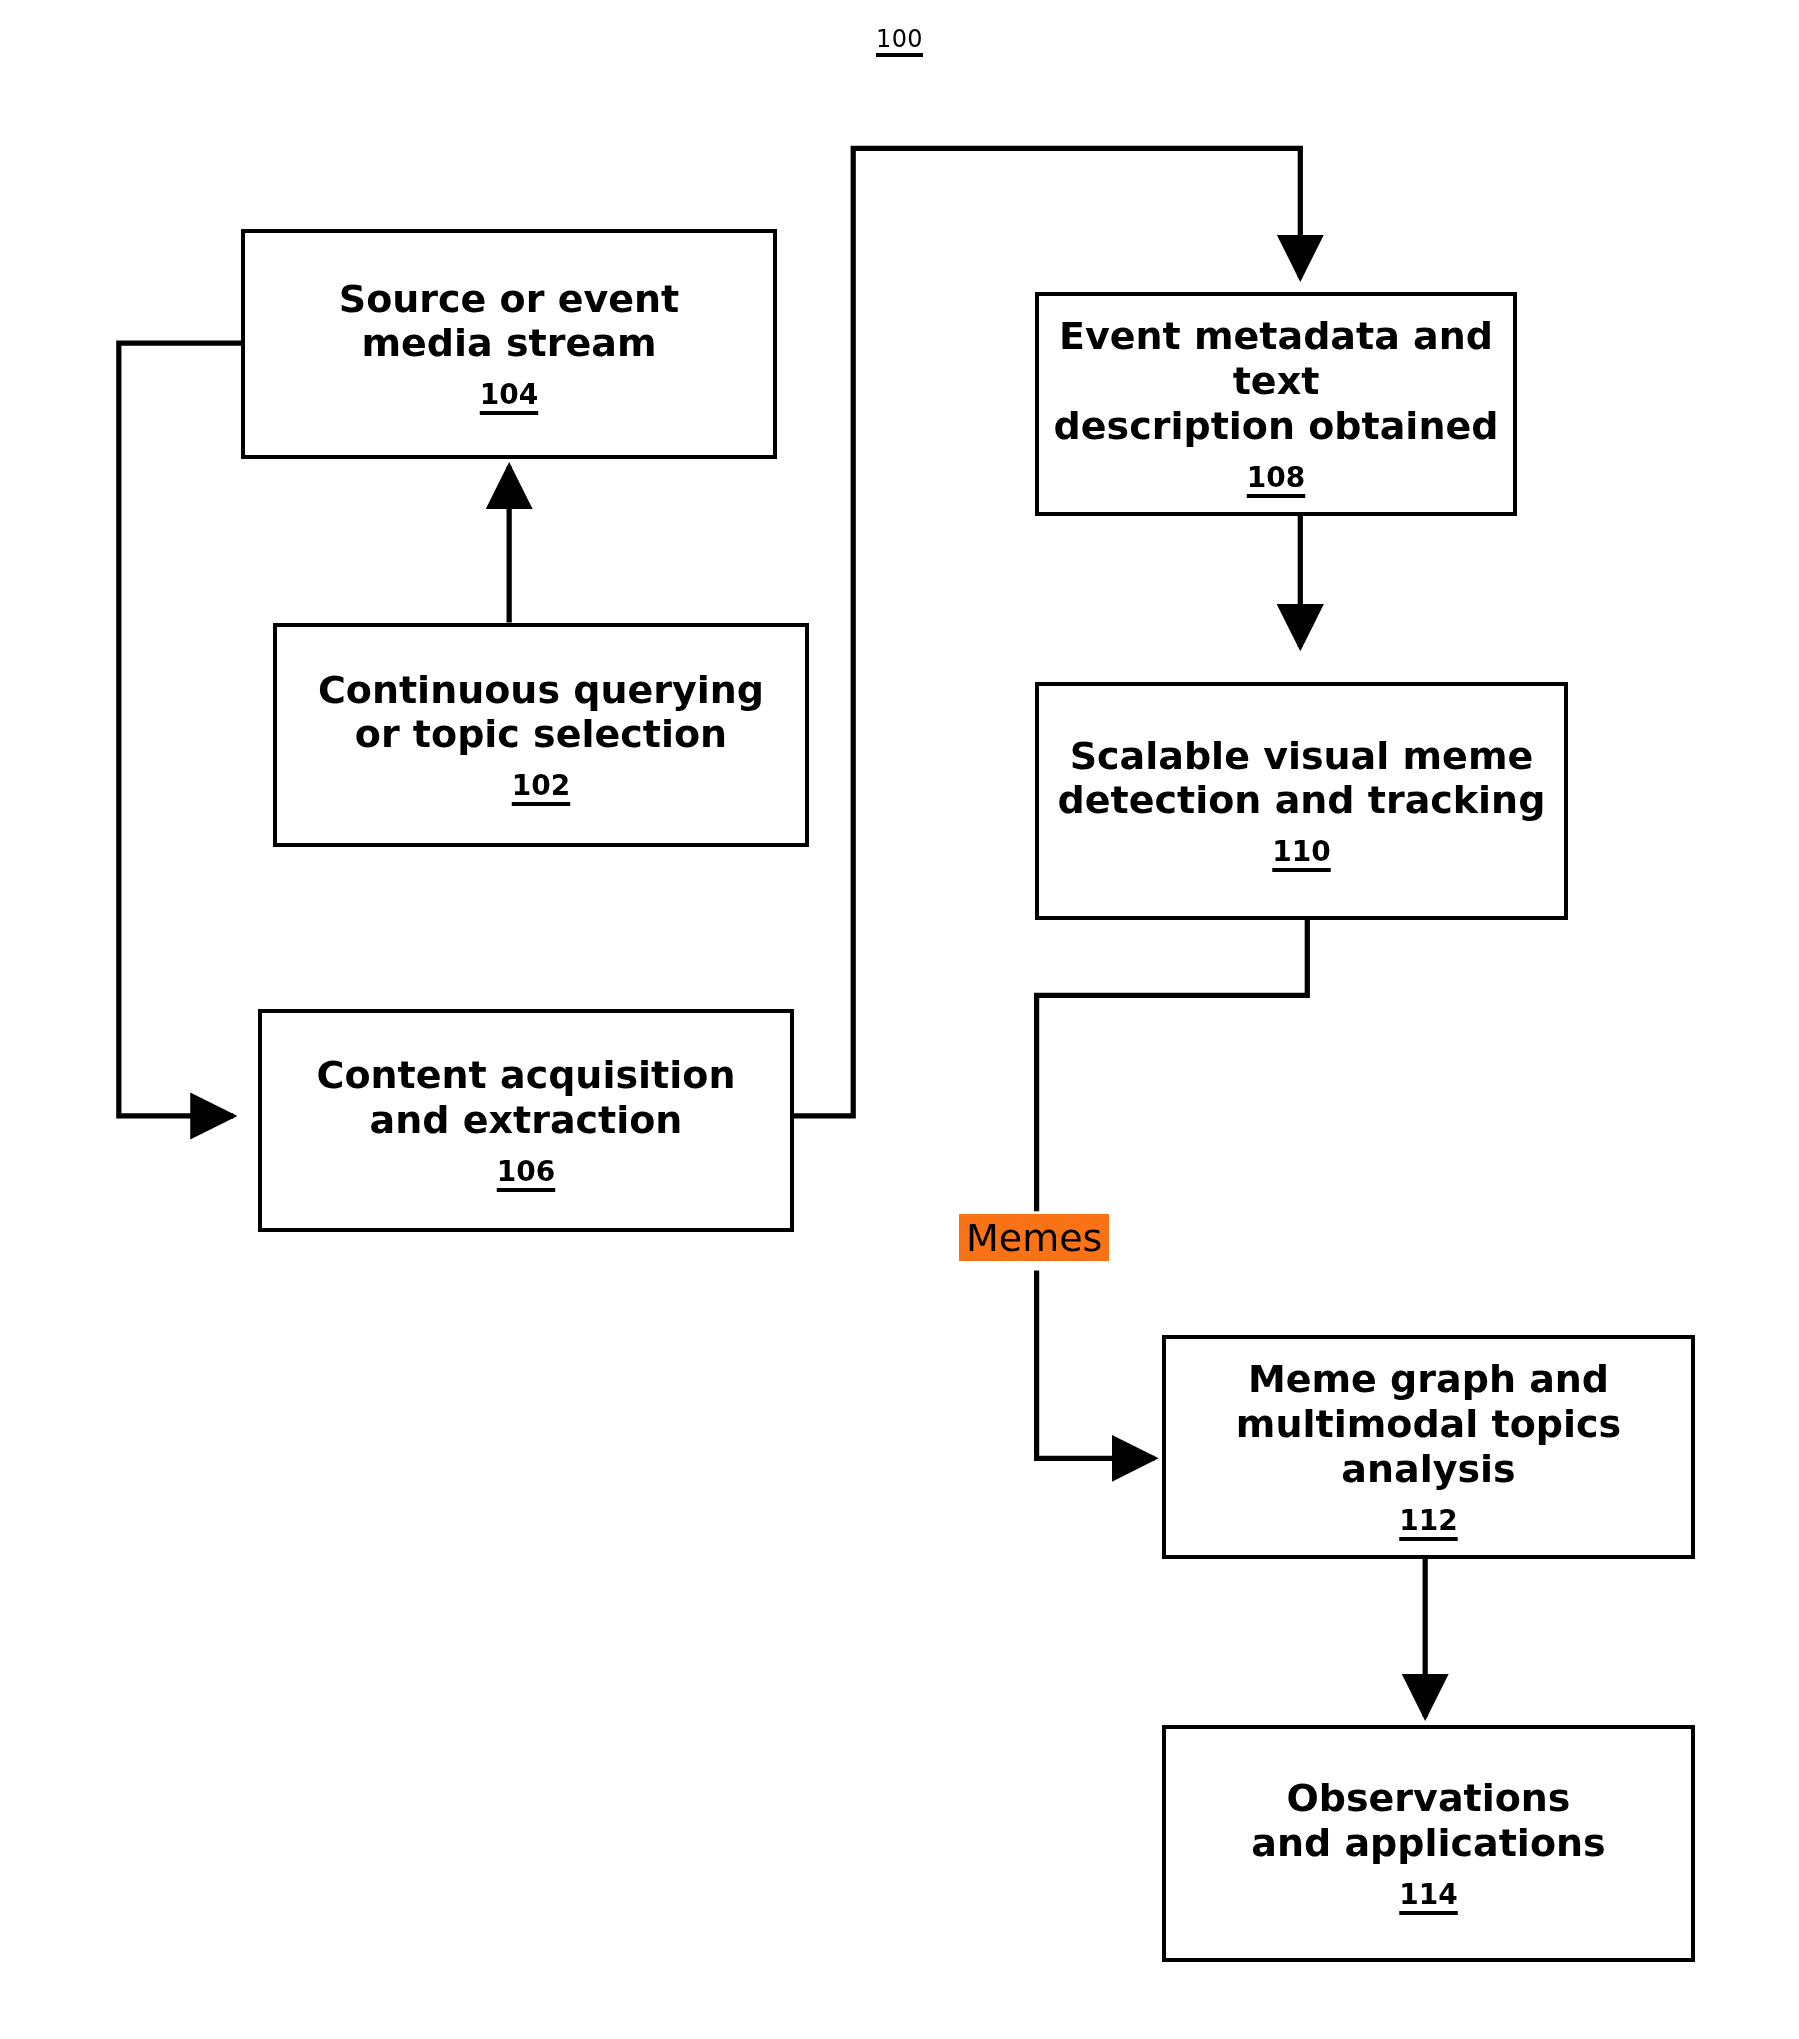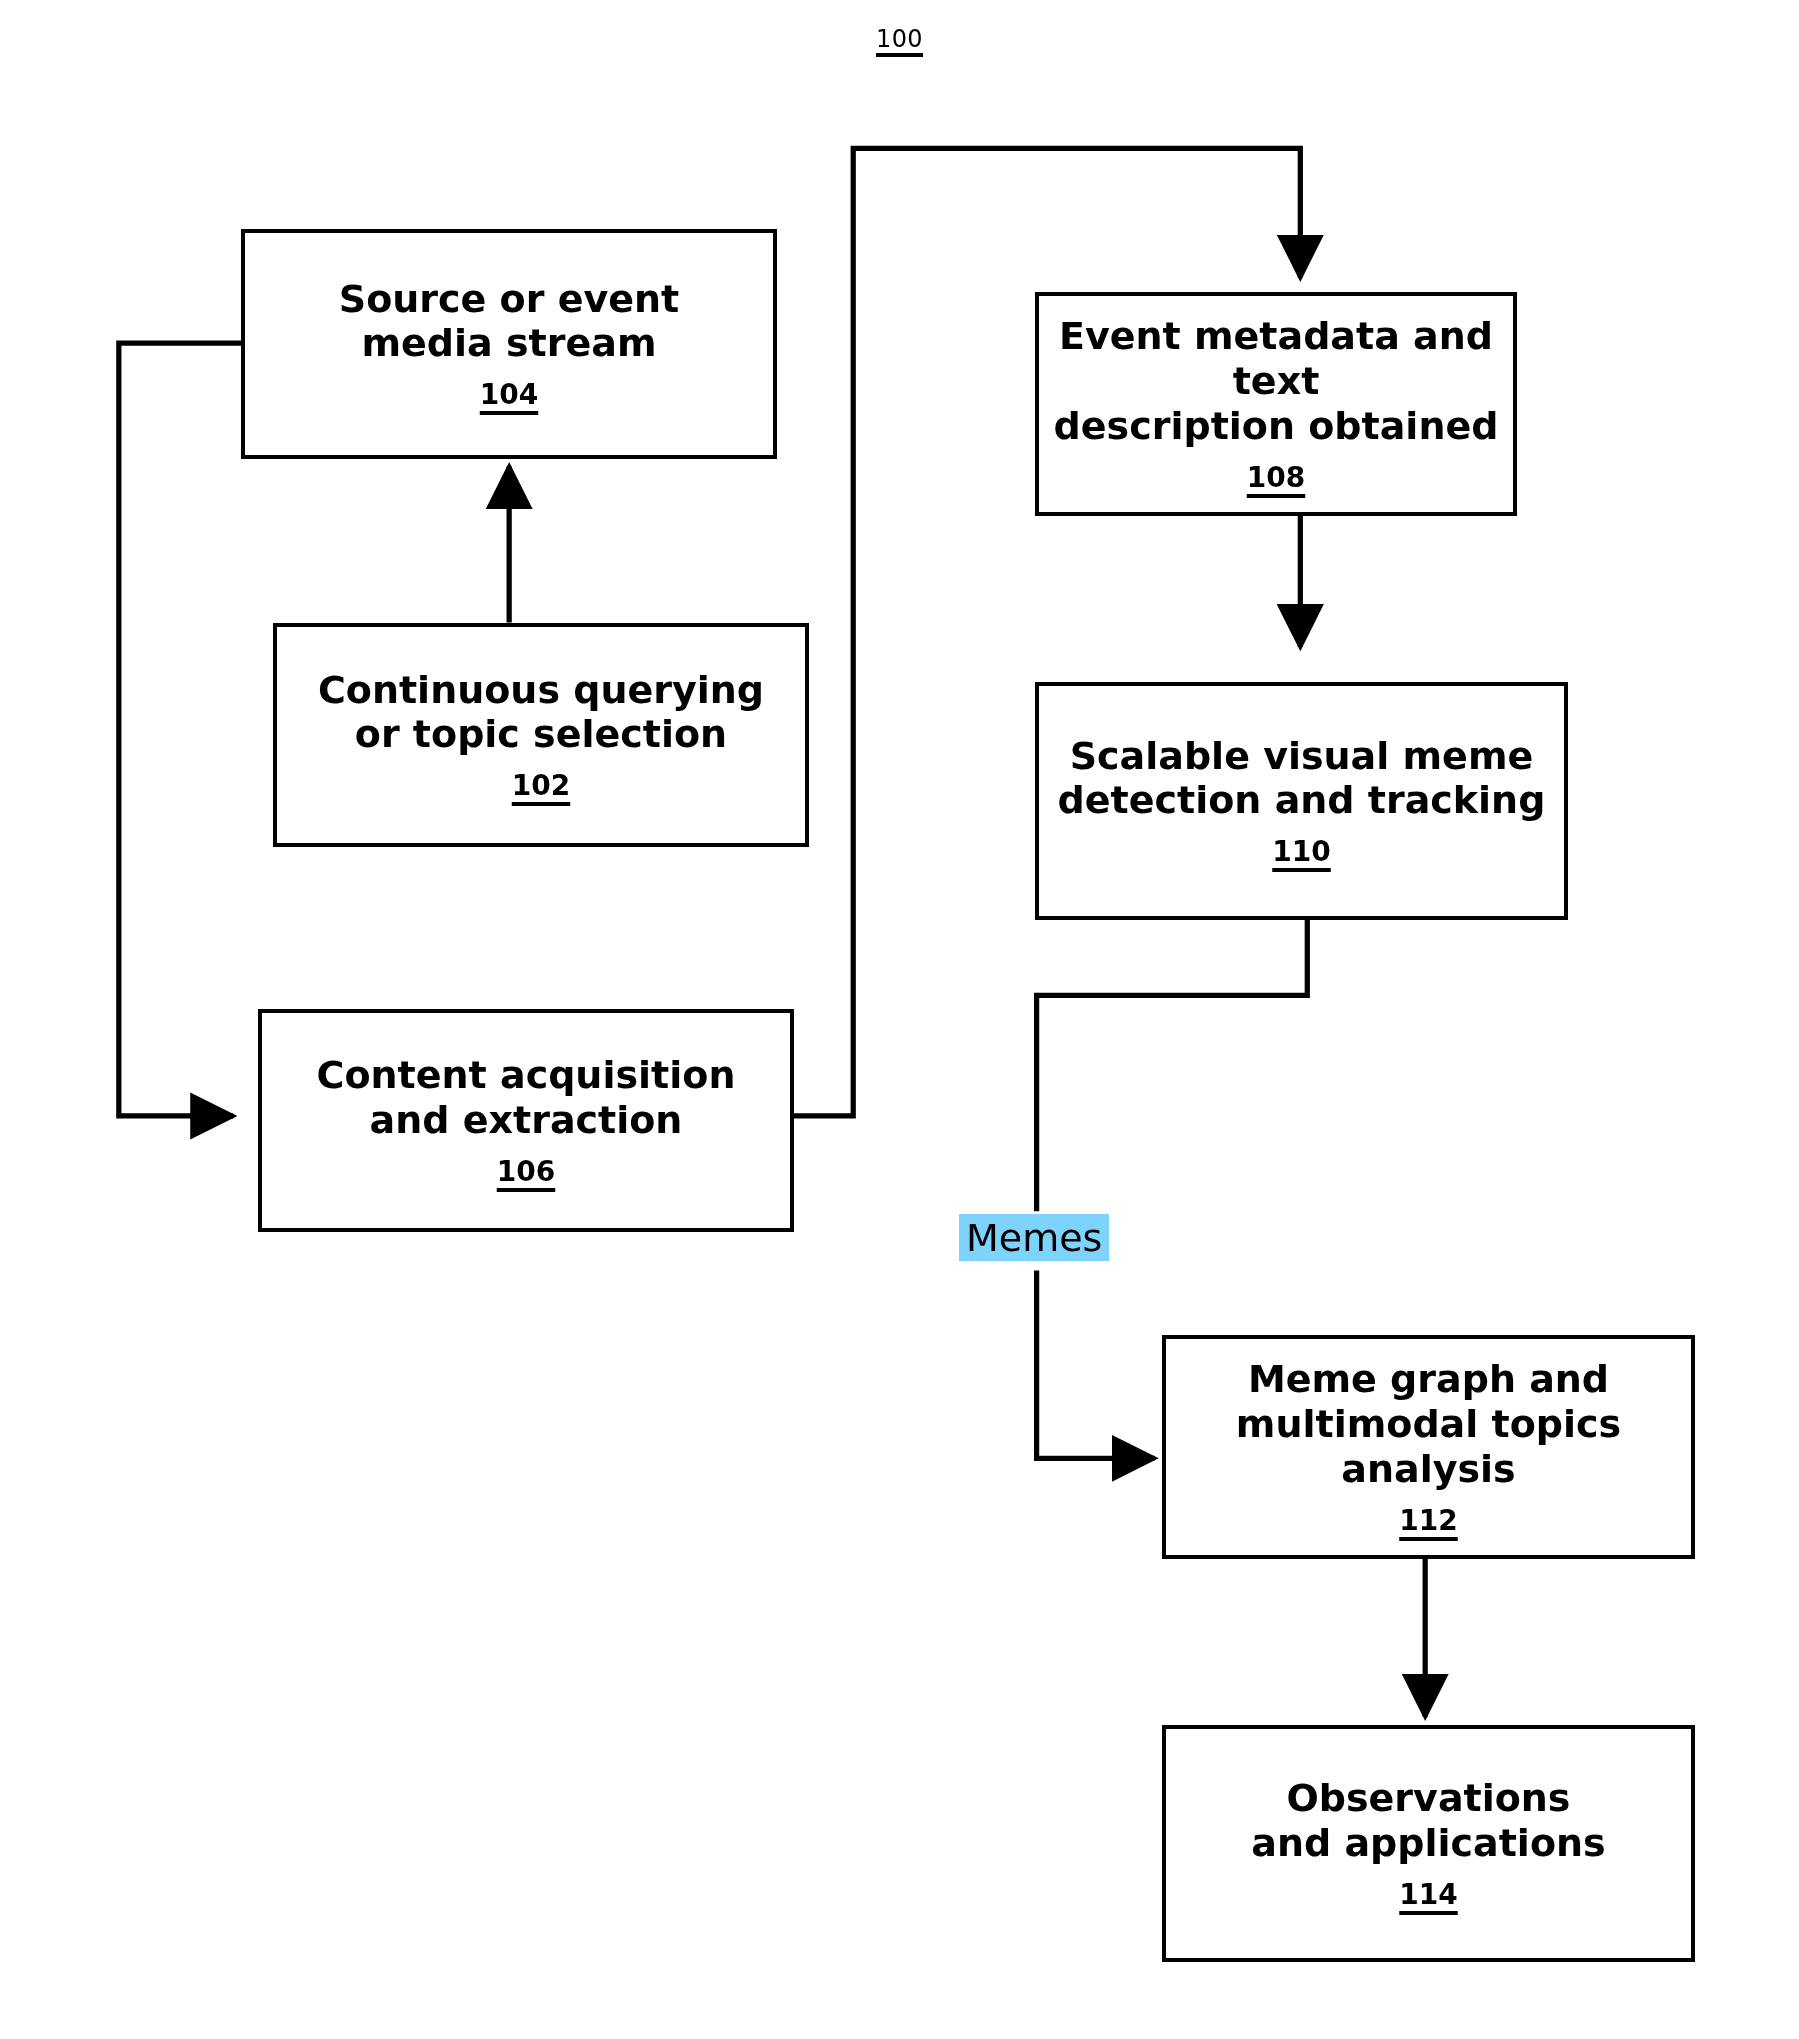--- a/index.html
+++ b/index.html
@@ -62,21 +62,21 @@
     font-size: 28px;
     margin-top: 12.2px;
     text-decoration: underline;
     text-underline-offset: 7px;
     text-decoration-thickness: 4.4px;
   }
   .edge-label {
     position: absolute;
     font-size: 38px;
     color: #000;
-    background: #7dd3fc;
+    background: #f97316;
     padding: 1.7px 7px;
     white-space: nowrap;
   }
 </style>
 </head>
 <body>
 
 <div id="canvas">
 
   <div class="fig-title"><span class="ref">100</span></div>

